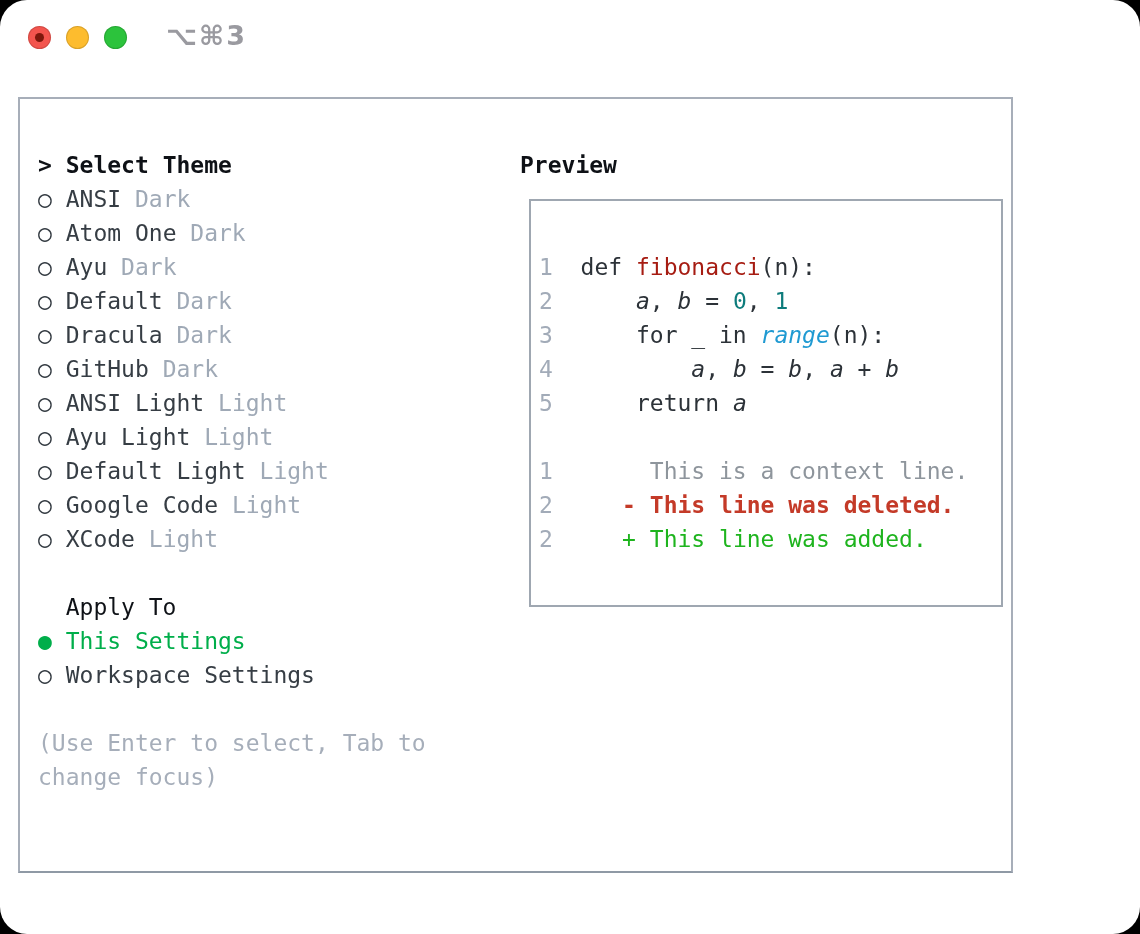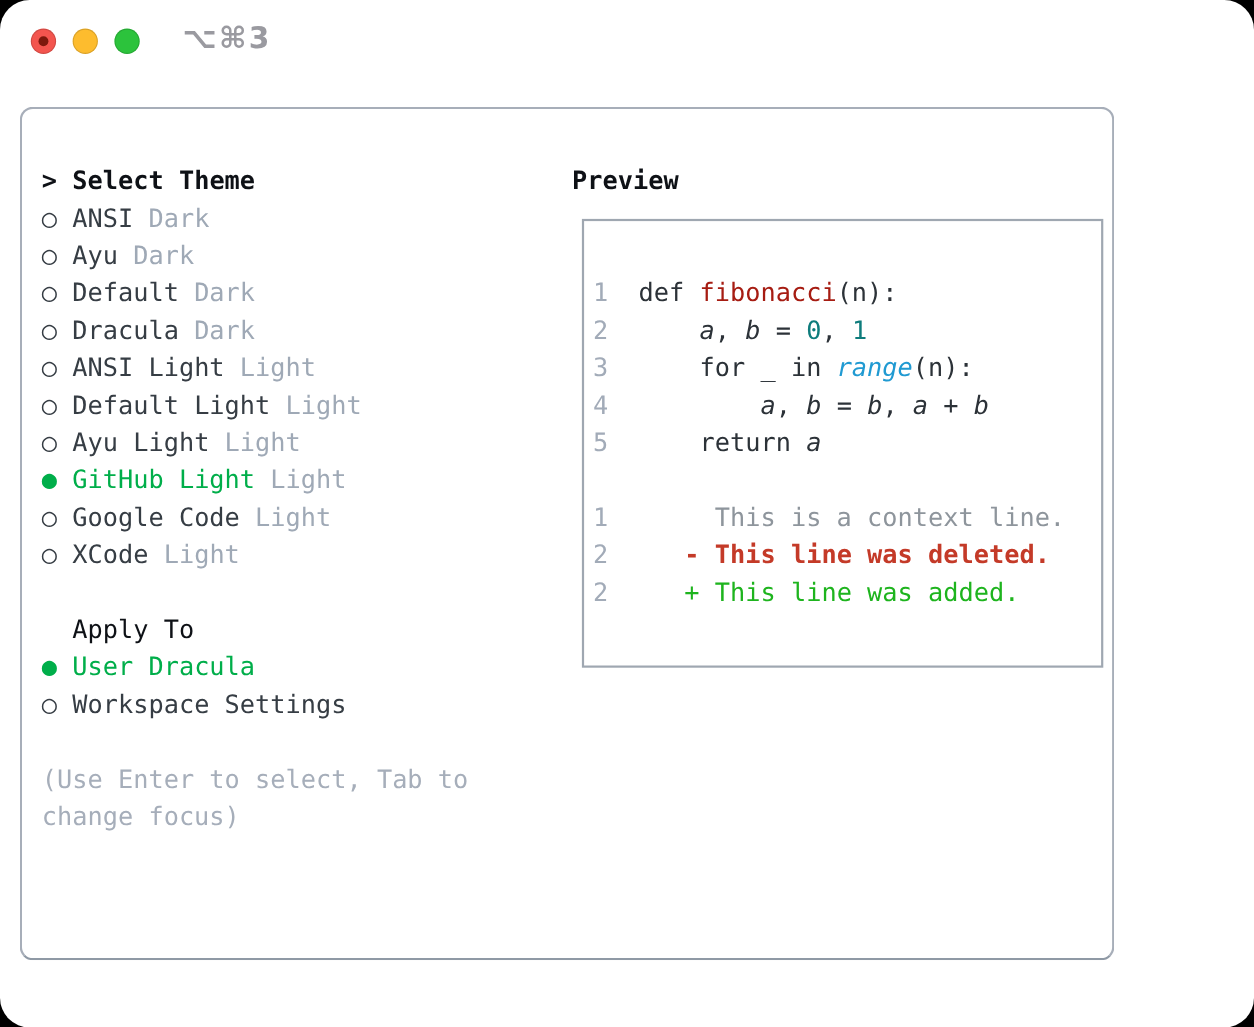--- a/index.html
+++ b/index.html
@@ -9,21 +9,21 @@
   
   .titlebar{position:absolute;left:0;top:0;width:100%;height:74px;}
   .light{position:absolute;top:26px;width:23px;height:23px;border-radius:50%;box-shadow:inset 0 0 0 1px rgba(0,0,0,.14);}
   .light.red{left:28px;background:var(--traffic-red);}
   .light.red::after{content:"";position:absolute;left:7px;top:7px;width:9px;height:9px;border-radius:50%;background:#7d180c;}
   .light.yellow{left:66px;background:var(--traffic-yellow);}
   .light.green{left:104px;background:var(--traffic-green);}
   .shortcut{position:absolute;left:166px;top:20px;font-family:"DejaVu Sans",sans-serif;font-weight:600;font-size:27px;letter-spacing:2px;color:var(--shortcut);}
 
   
-  .panel{position:absolute;left:18px;top:97px;width:995px;height:776px;box-sizing:border-box;border:2px solid var(--panel-border);border-bottom-color:#8f99a5;border-radius:12px;background:#fff;}
+  .panel{position:absolute;left:18px;top:97px;width:995px;height:776px;box-sizing:border-box;border:2px solid var(--panel-border);border-bottom-color:#8f99a5;border-radius:0;background:#fff;}
 
   .row{font-size:23px;line-height:34px;min-height:34px;white-space:pre;}
 
   .left-col{position:absolute;left:18px;top:49px;width:402px;}
   .title-row{font-weight:bold;color:var(--ink);}
   .theme-row{color:var(--list-text);cursor:default;}
   .theme-row .tag{color:var(--tag);}
   .theme-row.selected .bullet,.theme-row.selected .name{color:var(--sel-green);}
   .apply-title{color:var(--ink);padding-left:2ch;}
   .help{color:var(--help);white-space:normal;}
@@ -53,34 +53,35 @@
     <span class="light green"></span>
     <span class="shortcut">⌥⌘3</span>
   </div>
 
   <div class="panel">
 
     <div class="left-col">
       <div class="row title-row"><span>&gt;</span> <span>Select Theme</span></div>
       <div id="theme-list">
           <div class="row theme-row"><span class="bullet">○ </span><span class="name">ANSI</span><span class="tag"> Dark</span></div>
+          <div class="row theme-row"><span class="bullet">○ </span><span class="name">Atom One</span><span class="tag"> Dark</span></div>
           <div class="row theme-row"><span class="bullet">○ </span><span class="name">Ayu</span><span class="tag"> Dark</span></div>
           <div class="row theme-row"><span class="bullet">○ </span><span class="name">Default</span><span class="tag"> Dark</span></div>
           <div class="row theme-row"><span class="bullet">○ </span><span class="name">Dracula</span><span class="tag"> Dark</span></div>
+          <div class="row theme-row"><span class="bullet">○ </span><span class="name">GitHub</span><span class="tag"> Dark</span></div>
           <div class="row theme-row"><span class="bullet">○ </span><span class="name">ANSI Light</span><span class="tag"> Light</span></div>
+          <div class="row theme-row"><span class="bullet">○ </span><span class="name">Ayu Light</span><span class="tag"> Light</span></div>
           <div class="row theme-row"><span class="bullet">○ </span><span class="name">Default Light</span><span class="tag"> Light</span></div>
-          <div class="row theme-row"><span class="bullet">○ </span><span class="name">Ayu Light</span><span class="tag"> Light</span></div>
-          <div class="row theme-row selected"><span class="bullet">● </span><span class="name">GitHub Light</span><span class="tag"> Light</span></div>
           <div class="row theme-row"><span class="bullet">○ </span><span class="name">Google Code</span><span class="tag"> Light</span></div>
           <div class="row theme-row"><span class="bullet">○ </span><span class="name">XCode</span><span class="tag"> Light</span></div>
         </div>
       <div class="row"></div>
       <div class="row apply-title">Apply To</div>
       <div id="apply-list">
-          <div class="row theme-row selected"><span class="bullet">● </span><span class="name">User Dracula</span></div>
+          <div class="row theme-row selected"><span class="bullet">● </span><span class="name">This Settings</span></div>
           <div class="row theme-row"><span class="bullet">○ </span><span class="name">Workspace Settings</span></div>
         </div>
       <div class="row"></div>
       <div class="row help">(Use Enter to select, Tab to change focus)</div>
     </div>
 
     <div class="right-col">
       <div class="row preview-title">Preview</div>
       <div class="preview-box" id="preview-box">
           <div class="code-row"><span class="lnum"></span></div>

